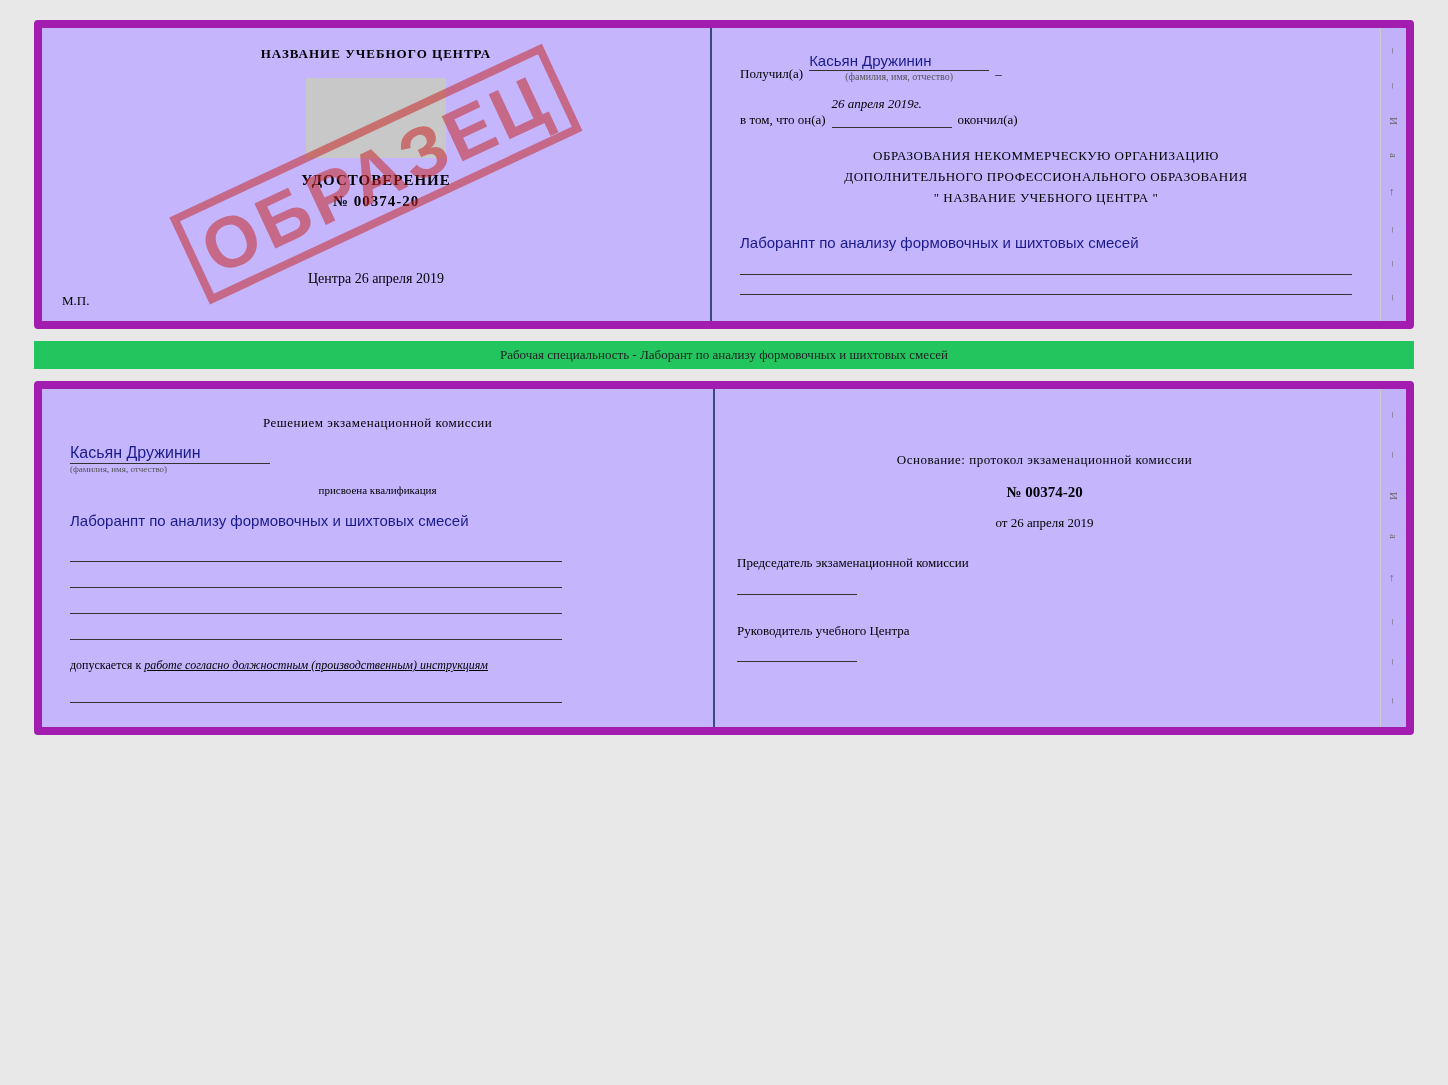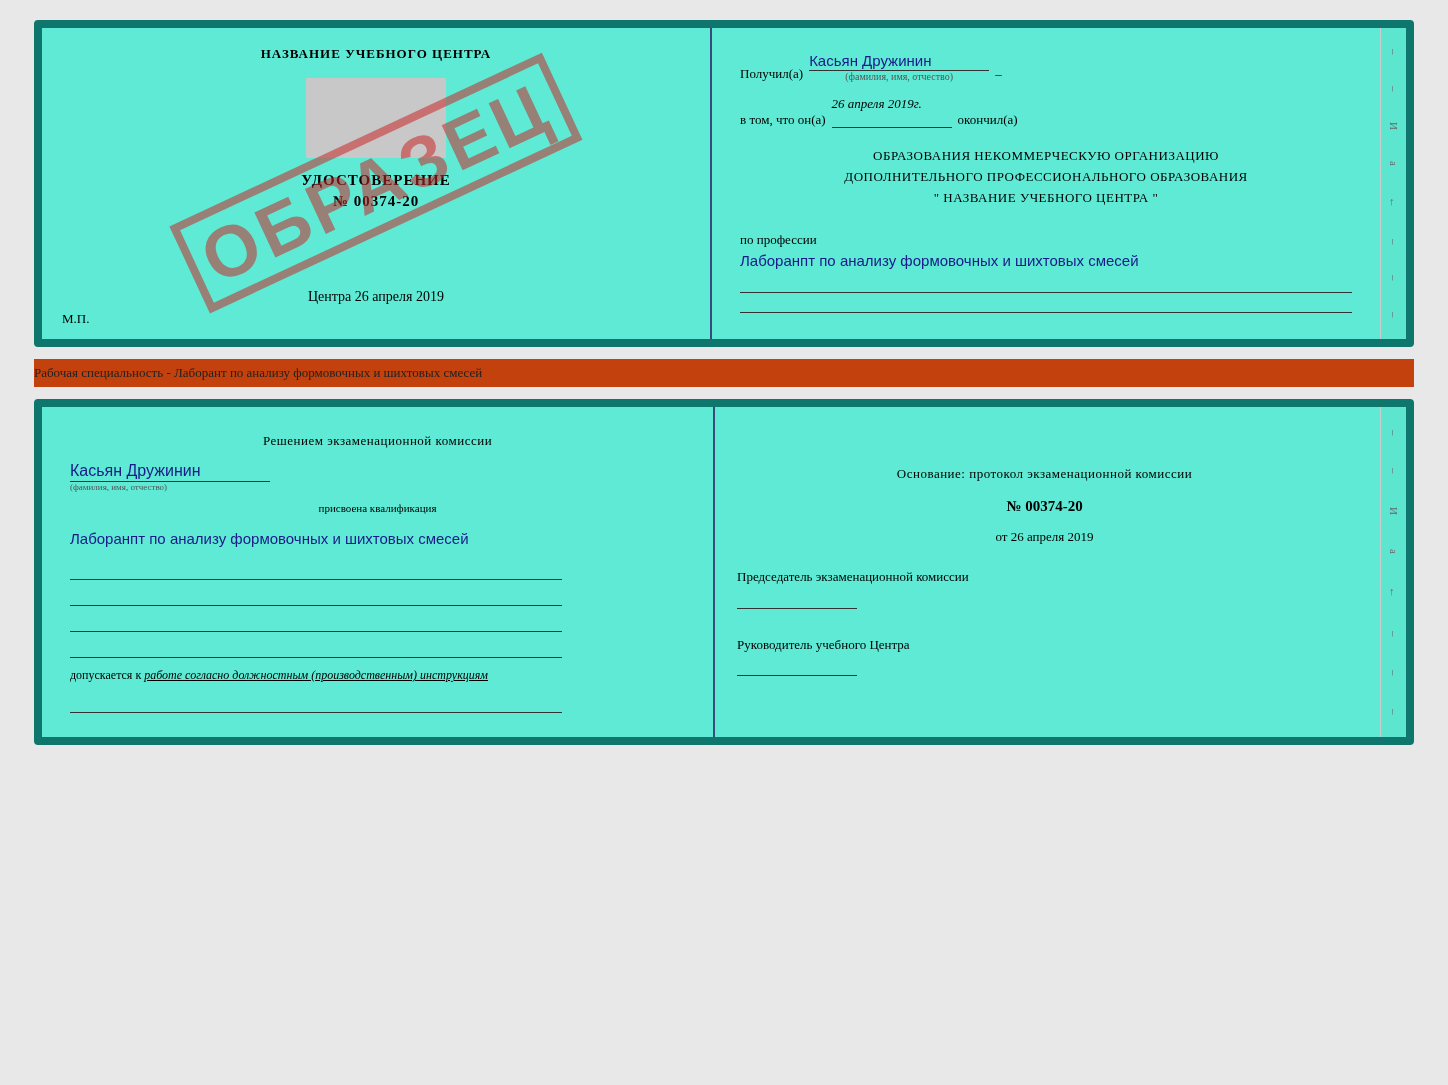--- a/index.html
+++ b/index.html
@@ -14,22 +14,22 @@
     .page-wrapper {
       display: flex;
       flex-direction: column;
       gap: 12px;
       max-width: 1380px;
       margin: 0 auto;
     }
 
     
     .document-card {
-      background: #5eead4;
-      border: 8px solid #0f766e;
+      background: #c4b5fd;
+      border: 8px solid #a21caf;
       border-radius: 4px;
       display: flex;
       overflow: hidden;
       position: relative;
     }
 
     .doc-left, .doc-right {
       flex: 1;
       padding: 24px 28px;
       position: relative;
@@ -195,21 +195,22 @@
       width: 100%;
       height: 18px;
       margin: 2px 0;
     }
 
     
     .middle-label {
       font-size: 13px;
       color: #222;
       padding: 6px 0;
-      background: #c2410c;
+      background: #22c55e;
+      text-align: center;
     }
 
     
     .bottom-doc .doc-left {
       font-size: 13px;
       display: flex;
       flex-direction: column;
       gap: 10px;
     }
 
@@ -278,21 +279,21 @@
     }
 
     .sign-line {
       border-bottom: 1px solid #333;
       width: 80%;
       height: 14px;
     }
 
     .dopuskaetsya {
       font-size: 12px;
-      margin-top: 0;
+      margin-top: 8px;
     }
 
     .dopuskaetsya em {
       text-decoration: underline;
     }
 
     
     .osnование-label {
       font-size: 13px;
       letter-spacing: 0.5px;
@@ -388,21 +389,20 @@
         <span class="field-label">окончил(а)</span>
       </div>
 
       <div class="org-block">
         <div class="org-name">ОБРАЗОВАНИЯ НЕКОММЕРЧЕСКУЮ ОРГАНИЗАЦИЮ</div>
         <div class="org-name">ДОПОЛНИТЕЛЬНОГО ПРОФЕССИОНАЛЬНОГО ОБРАЗОВАНИЯ</div>
         <div class="org-name">"  НАЗВАНИЕ УЧЕБНОГО ЦЕНТРА  "</div>
       </div>
 
       <div class="profession-block">
-        <span class="profession-label">по профессии</span>
         <div class="profession-value">Лаборанпт по анализу формовочных и шихтовых смесей</div>
         <div class="underline-field"></div>
         <div class="underline-field"></div>
       </div>
 
     </div>
 
     <div class="right-spine">
       <span class="spine-char">–</span>
       <span class="spine-char">–</span>

